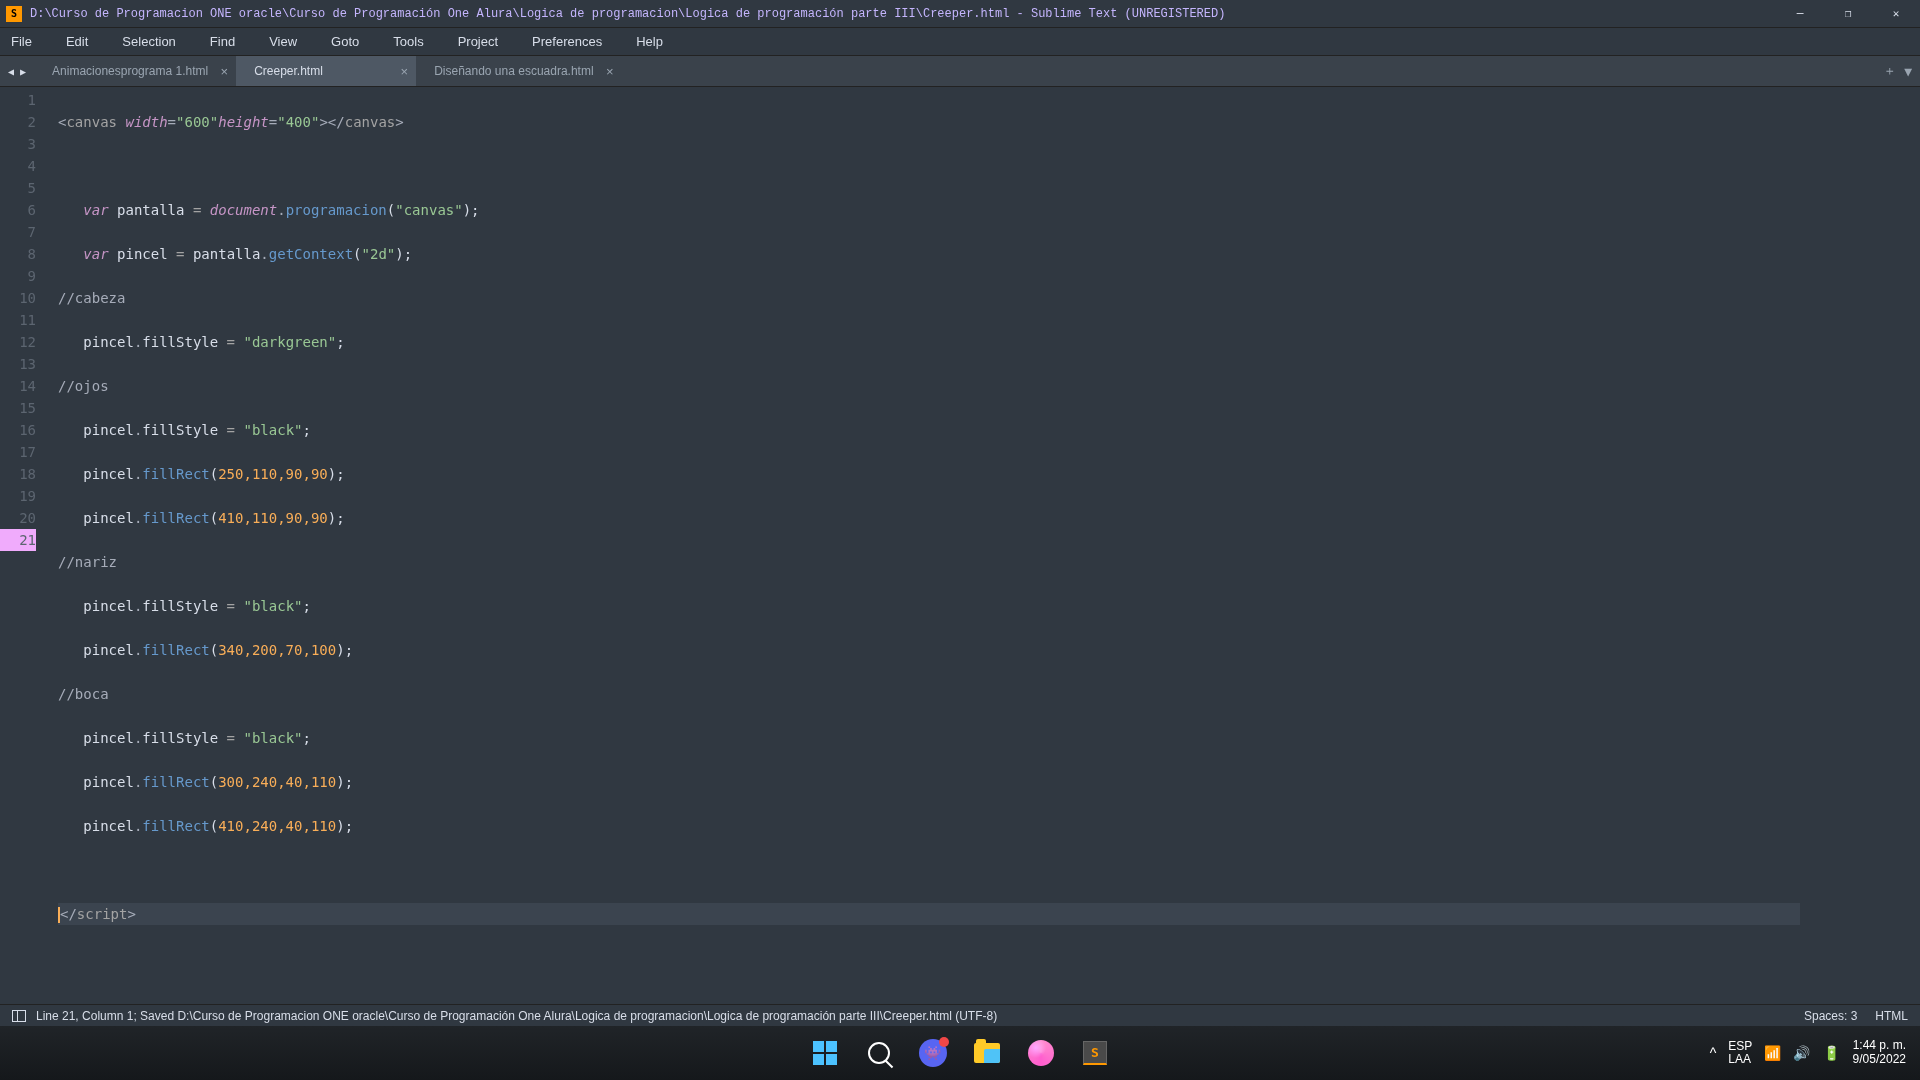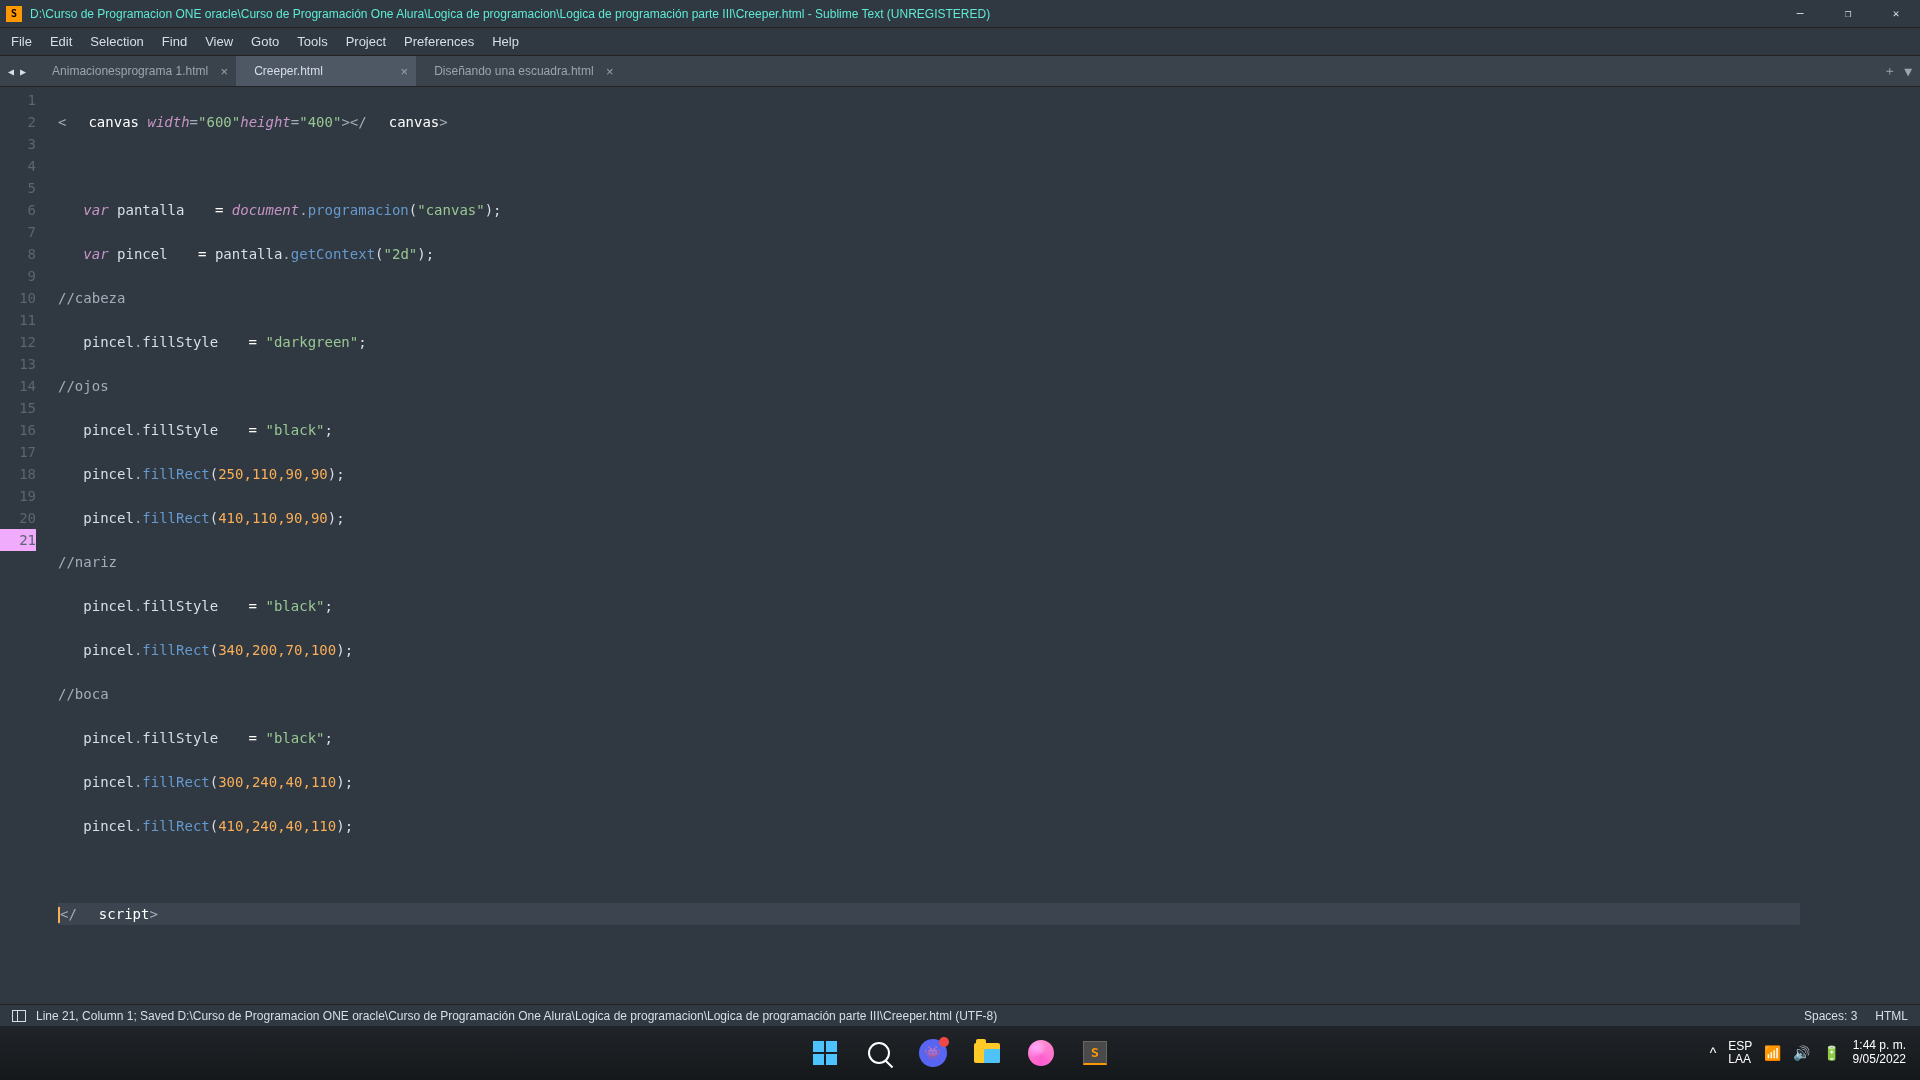--- a/index.html
+++ b/index.html
@@ -25,41 +25,42 @@
   height: 16px;
   background: #ff9800;
   margin-right: 8px;
   font-size: 10px;
   color: #000;
   display: flex;
   align-items: center;
   justify-content: center;
   font-weight: bold;
 }
-.titlebar .title-text { color: #5eead4; font-size: 12px; flex: 1; font-family: Liberation Sans, sans-serif; }
+.titlebar .title-text { color: #c4b5fd; font-size: 12px; flex: 1; font-family: Liberation Mono, monospace; }
 .titlebar .win-controls { display: flex; }
 .titlebar .win-btn {
   width: 48px;
   height: 28px;
   display: flex;
   align-items: center;
   justify-content: center;
   color: #d8dee9;
   font-size: 11px;
   cursor: pointer;
 }
 
 .menubar {
   height: 27px;
   background: #303841;
   display: flex;
   align-items: center;
   padding: 0 2px;
   font-family: "Segoe UI", sans-serif;
   font-size: 13px;
+  gap: 16px;
 }
 .menubar .menu-item {
   padding: 4px 9px;
   cursor: pointer;
   color: #d8dee9;
 }
 
 .tabbar {
   height: 32px;
   background: #3a424b;
@@ -135,21 +136,21 @@
 .code {
   flex: 1;
   padding: 2px 0 0 8px;
   font-size: 14px;
   line-height: 22px;
   white-space: pre;
 }
 .code .line { height: 22px; }
 .code .line.current { background: #3b444f; }
 .p-white  { color: #d8dee9; }
-.p-red    { color: #ffffff; margin-left: 22px; }
+.p-red    { color: #a3a3a3; }
 .p-orange { color: #f9ae58; }
 .p-green  { color: #99c794; }
 .p-italic { color: #c695c6; font-style: italic; }
 .p-kw     { color: #c695c6; font-style: italic; }
 .p-support{ color: #6699cc; }
 .p-comment{ color: #a6acb9; }
 .p-punc   { color: #a6acb9; }
 .cursor-blink { border-left: 2px solid #f9ae58; animation: blink 1s steps(1) infinite; display: inline-block; height: 16px; vertical-align: middle; }
 @keyframes blink { 50% { opacity: 0; } }
 

